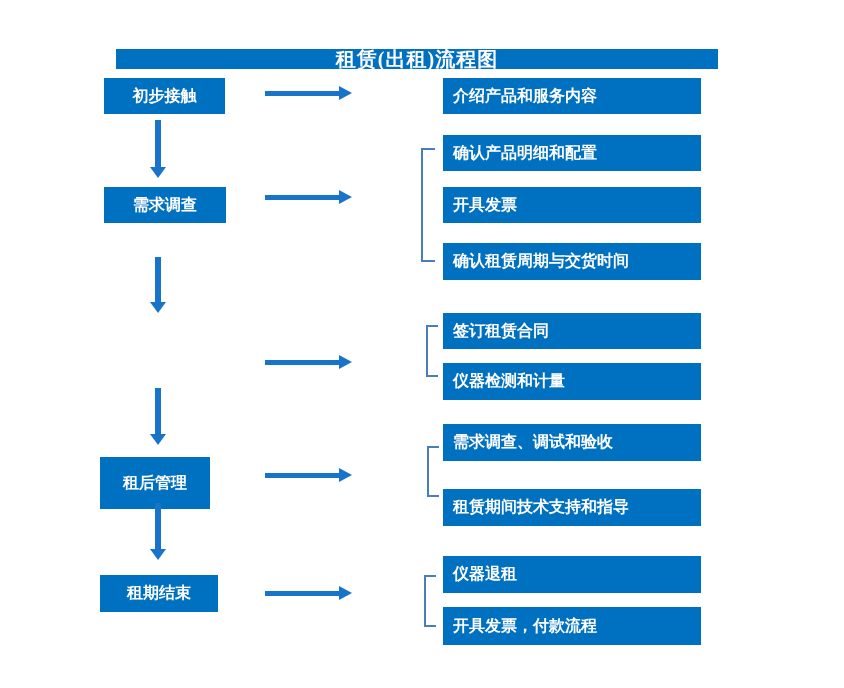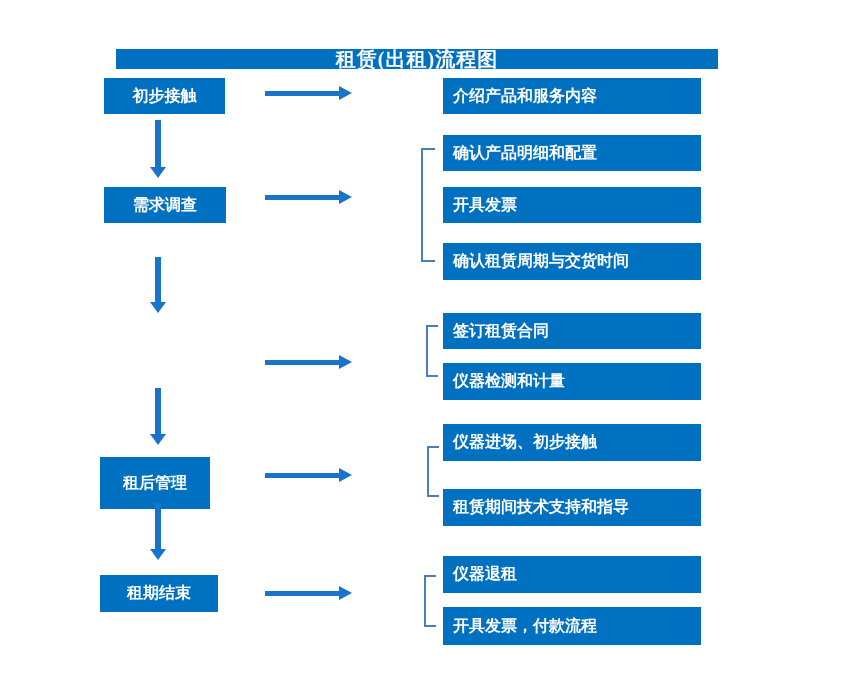--- a/index.html
+++ b/index.html
@@ -133,19 +133,19 @@
 
   <div class="box output" style="left:443px;top:78px;width:258px;height:36px">介绍产品和服务内容</div>
 
   <div class="box output" style="left:443px;top:135px;width:258px;height:36px">确认产品明细和配置</div>
   <div class="box output" style="left:443px;top:187px;width:258px;height:36px">开具发票</div>
   <div class="box output" style="left:443px;top:243px;width:258px;height:37px">确认租赁周期与交货时间</div>
 
   <div class="box output" style="left:443px;top:313px;width:258px;height:36px">签订租赁合同</div>
   <div class="box output" style="left:443px;top:363px;width:258px;height:37px">仪器检测和计量</div>
 
-  <div class="box output" style="left:443px;top:424px;width:258px;height:37px">仪器进场、初步接触</div>
+  <div class="box output" style="left:443px;top:424px;width:258px;height:37px">需求调查、调试和验收</div>
   <div class="box output" style="left:443px;top:489px;width:258px;height:37px">租赁期间技术支持和指导</div>
 
   <div class="box output" style="left:443px;top:556px;width:258px;height:37px">仪器退租</div>
   <div class="box output" style="left:443px;top:607px;width:258px;height:38px">开具发票，付款流程</div>
 
 </div>
 
 </body></html>

